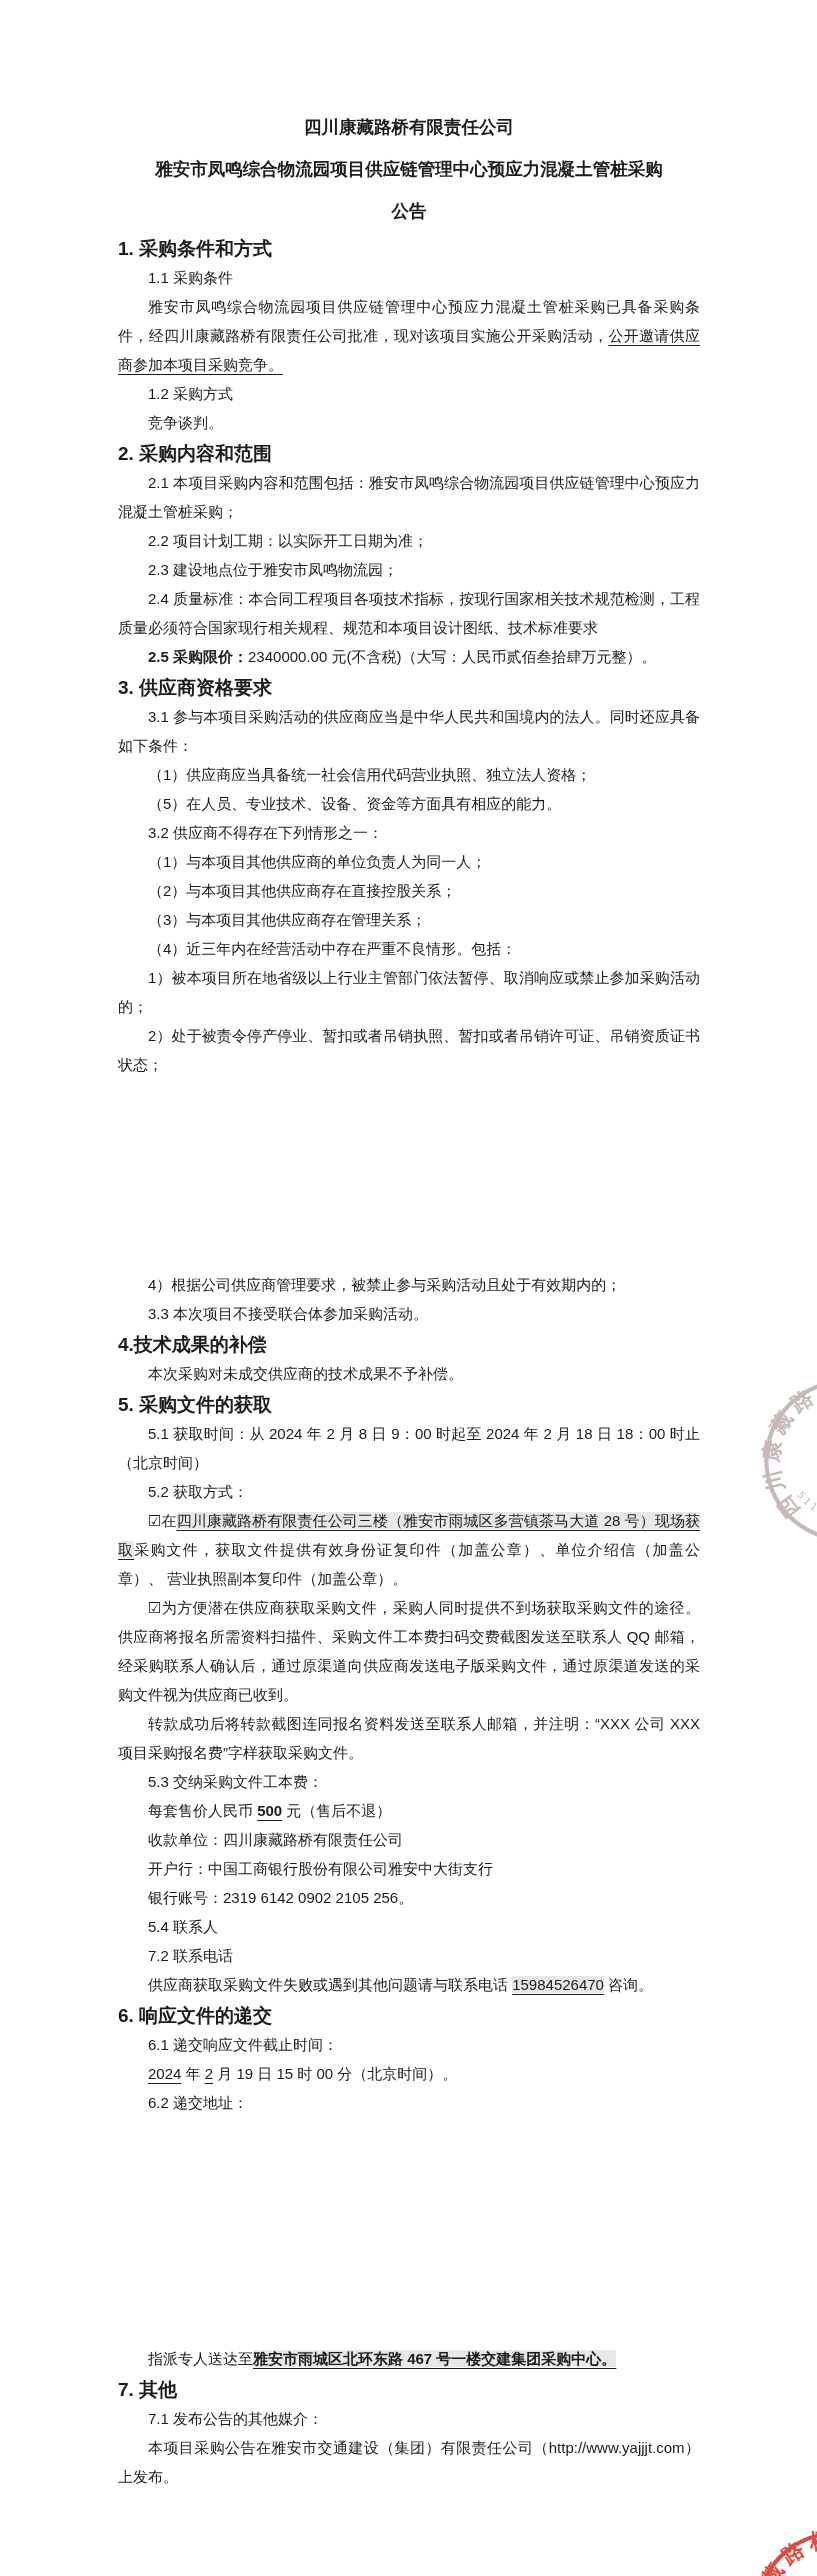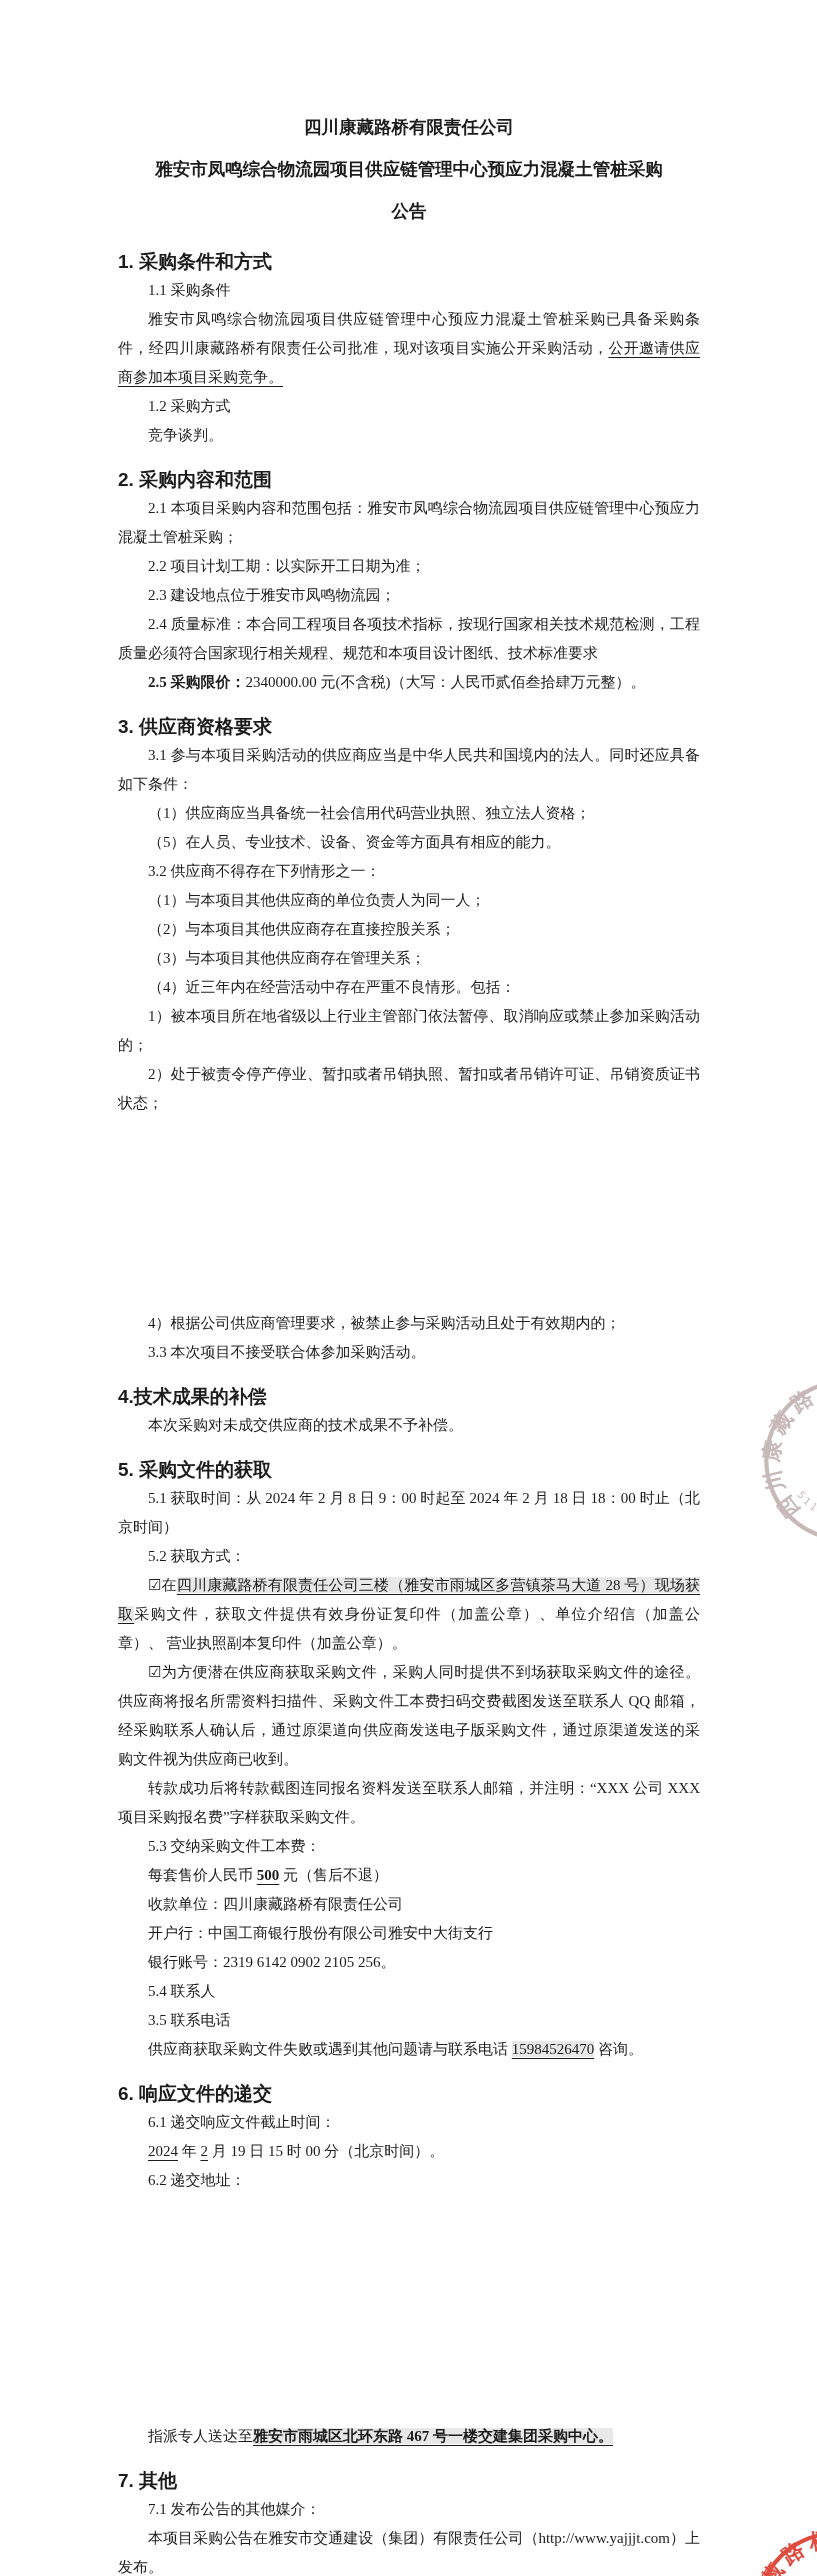--- a/index.html
+++ b/index.html
@@ -2,22 +2,22 @@
 <html style="font-size:8.2px"><head>
 <meta charset="utf-8">
 <style>
   html,body{margin:0;padding:0;background:#ffffff;}
   .page{position:relative;width:818px;height:3468px;background:#ffffff;overflow:hidden;
         font-family:"Liberation Sans","DejaVu Sans",sans-serif;color:#1c1c1c;}
   .content{position:absolute;left:0;top:0;width:818px;box-sizing:border-box;
            padding:106px 118px 0 118px;}
   .blk{font-size:15px;line-height:29px;text-align:justify;}
   .title{font-size:17.5px;font-weight:bold;text-align:center;line-height:42px;}
-  .h{font-size:19px;font-weight:bold;line-height:29px;text-align:left;margin-top:15px;}
-  .ind{text-indent:30px;font-family:Liberation Serif, serif;}
+  .h{font-size:19px;font-weight:bold;line-height:29px;text-align:left;margin-top:2px;}
+  .ind{text-indent:30px;}
   .spacer{width:100%;}
   .b{font-weight:bold;}
   .u{text-decoration:underline;text-underline-offset:3.6px;text-decoration-thickness:1px;}
   .hl{background:rgba(0,0,0,0.09);}
   
   .seal{position:absolute;mix-blend-mode:multiply;}
   .seal-e1{left:757px;top:1372px;opacity:.42;filter:grayscale(.8) brightness(1.05);}
   .seal-e2{left:748px;top:2524px;opacity:.9;}
   .ring{fill:none;stroke:#dc382a;stroke-width:8;}
   .star{fill:#dc382a;}
@@ -73,21 +73,21 @@
       <div class="blk p ind"><span class="">5.2 获取方式：</span></div>
       <div class="blk p ind"><span class="">☑</span><span class="">在</span><span class="u hl">四川康藏路桥有限责任公司三楼（雅安市雨城区多营镇茶马大道 28 号）现场获取</span><span class="">采购文件，获取文件提供有效身份证复印件（加盖公章）、单位介绍信（加盖公章）、 营业执照副本复印件（加盖公章）。</span></div>
       <div class="blk p ind"><span class="">☑</span><span class="">为方便潜在供应商获取采购文件，采购人同时提供不到场获取采购文件的途径。供应商将报名所需资料扫描件、采购文件工本费扫码交费截图发送至联系人 QQ 邮箱，经采购联系人确认后，通过原渠道向供应商发送电子版采购文件，通过原渠道发送的采购文件视为供应商已收到。</span></div>
       <div class="blk p ind"><span class="">转款成功后将转款截图连同报名资料发送至联系人邮箱，并注明：“XXX 公司 XXX 项目采购报名费”字样获取采购文件。</span></div>
       <div class="blk p ind"><span class="">5.3 交纳采购文件工本费：</span></div>
       <div class="blk p ind"><span class="">每套售价人民币 </span><span class="b u ">500</span><span class=""> 元（售后不退）</span></div>
       <div class="blk p ind"><span class="">收款单位：四川康藏路桥有限责任公司</span></div>
       <div class="blk p ind"><span class="">开户行：中国工商银行股份有限公司雅安中大街支行</span></div>
       <div class="blk p ind"><span class="">银行账号：2319 6142 0902 2105 256。</span></div>
       <div class="blk p ind"><span class="">5.4 联系人</span></div>
-      <div class="blk p ind"><span class="">3.5 联系电话</span></div>
+      <div class="blk p ind"><span class="">7.2 联系电话</span></div>
       <div class="blk p ind"><span class="">供应商获取采购文件失败或遇到其他问题请与联系电话 </span><span class="u hl">15984526470</span><span class=""> 咨询。</span></div>
       <div class="blk h"><span class="">6. 响应文件的递交</span></div>
       <div class="blk p ind"><span class="">6.1 递交响应文件截止时间：</span></div>
       <div class="blk p ind"><span class="u ">2024</span><span class=""> 年 </span><span class="u ">2</span><span class=""> 月 19 日 15 时 00 分（北京时间）。</span></div>
       <div class="blk p ind"><span class="">6.2 递交地址：</span></div>
       <div class="spacer" style="height: 227px;"></div>
       <div class="blk p ind"><span class="">指派专人送达至</span><span class="b u hl">雅安市雨城区北环东路 467 号一楼交建集团采购中心。</span></div>
       <div class="blk h"><span class="">7. 其他</span></div>
       <div class="blk p ind"><span class="">7.1 发布公告的其他媒介：</span></div>
       <div class="blk p ind"><span class="">本项目采购公告在雅安市交通建设（集团）有限责任公司（http://www.yajjjt.com）上发布。</span></div>

